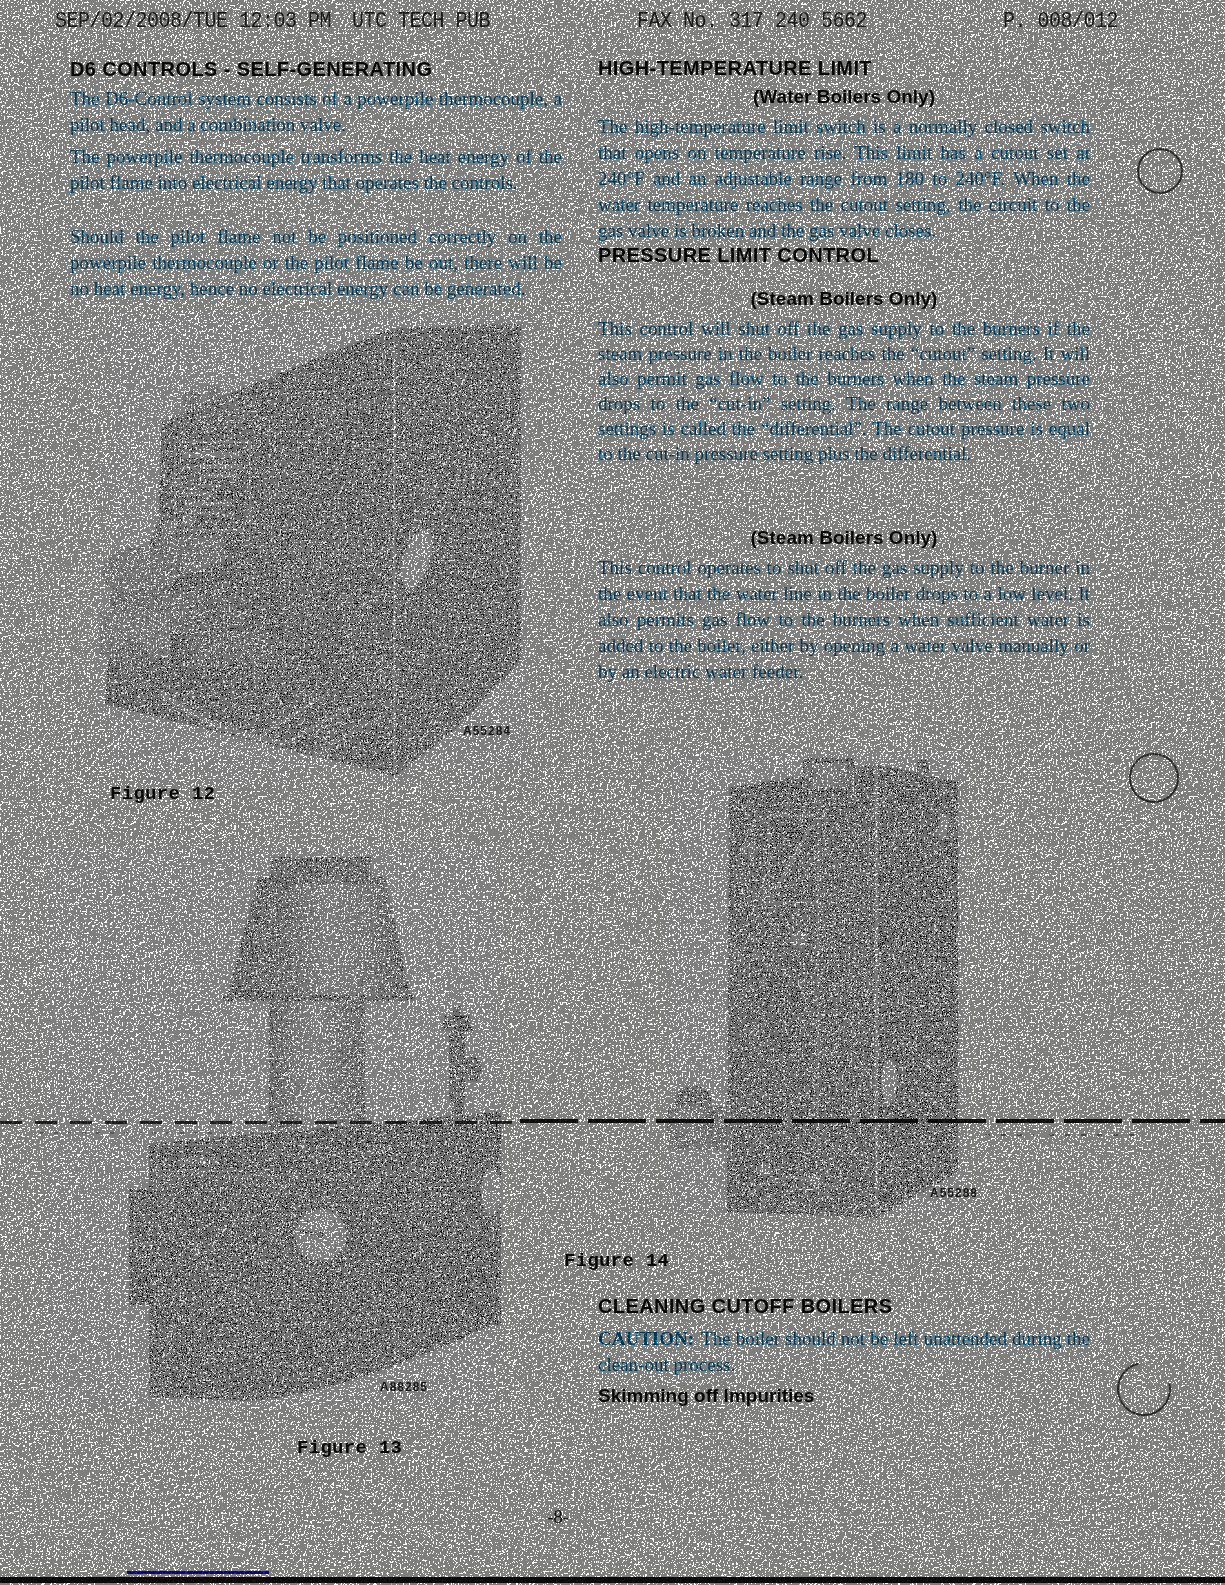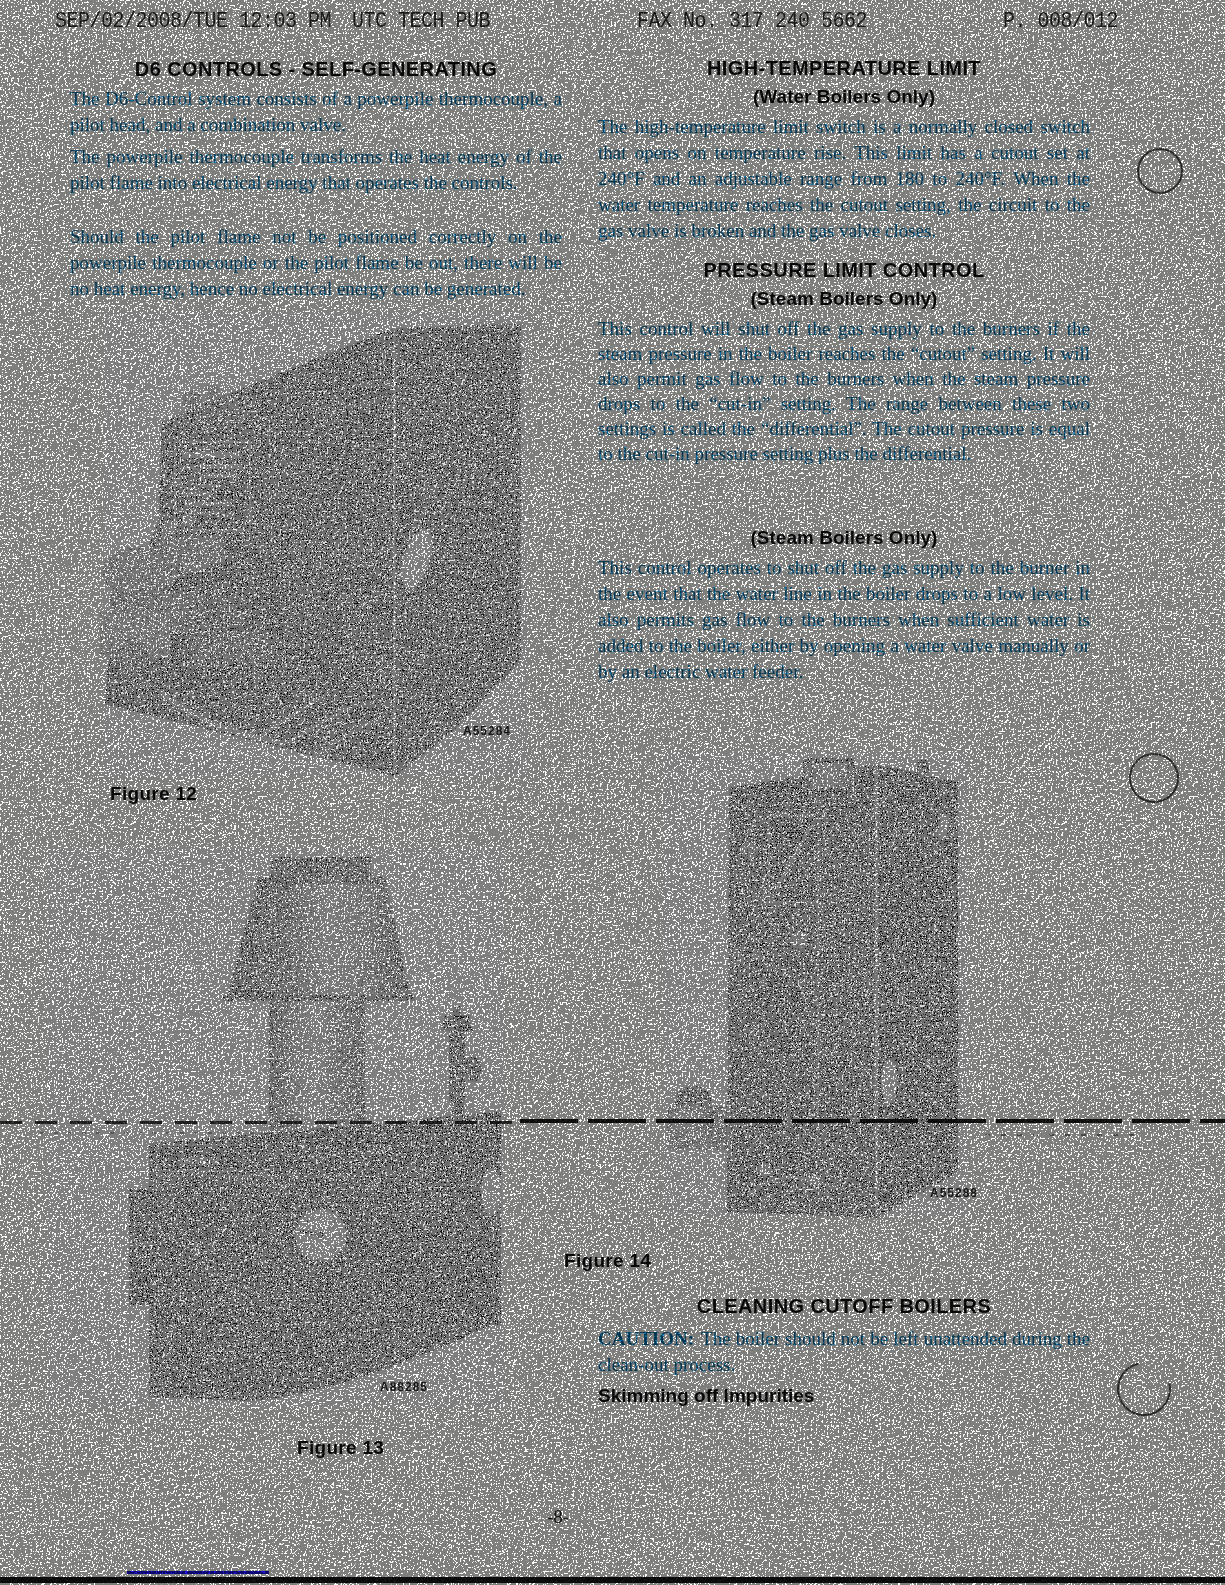--- a/index.html
+++ b/index.html
@@ -2,23 +2,23 @@
 <html><head>
 <meta charset="utf-8">
 <style>
   html,body{margin:0;padding:0;background:#d9d9d9;}
   .page{position:relative;width:1225px;height:1585px;background:#fefefc;overflow:hidden;
         font-family:"Liberation Serif",serif;color:#191919;}
   .hdr{position:absolute;top:8px;font-family:"Liberation Mono",monospace;font-size:20px;
        color:#2e2e2e;transform:scaleY(1.12);transform-origin:top left;letter-spacing:-0.5px;white-space:pre;}
   .sans{font-family:"Liberation Sans",sans-serif;font-weight:bold;color:#101010;}
   .para{position:absolute;font-size:19px;line-height:26px;text-align:justify;width:492px;color:#0369a1;}
-  .sec-head{position:absolute;width:492px;text-align:center;font-size:20px;letter-spacing:.4px;}
+  .sec-head{position:absolute;width:492px;text-align:left;font-size:20px;letter-spacing:.4px;}
   .sec-sub{position:absolute;width:492px;text-align:center;font-size:19px;}
-  .fig-cap{position:absolute;font-size:19px;letter-spacing:.3px;}
+  .fig-cap{position:absolute;font-size:19px;letter-spacing:.3px;font-family:Liberation Mono, monospace;}
   .photo-id{position:absolute;font-family:"Liberation Sans",sans-serif;font-weight:bold;
             font-size:12px;color:#2c2c2c;letter-spacing:1px;}
   .caution-label{font-weight:bold;margin-right:7px;}
   .skim-head{position:absolute;font-size:19px;}
   .footer-num{position:absolute;left:528px;top:1506px;width:60px;text-align:center;font-size:19px;color:#222;}
   .fold{position:absolute;height:3px;}
   .fold-a{left:0;top:1121px;width:520px;
           background:repeating-linear-gradient(90deg,rgba(25,25,25,.85) 0 22px,rgba(0,0,0,0) 22px 35px);}
   .fold-b{left:520px;top:1119px;width:705px;height:4px;
           background:repeating-linear-gradient(90deg,rgba(18,18,18,.95) 0 58px,rgba(0,0,0,0) 58px 68px);}
@@ -170,21 +170,21 @@
     </g>
     <rect x="0" y="0" width="460" height="560" filter="url(#w13)" opacity=".85"></rect>
   </svg>
   <span class="photo-id" style="left:380px;top:1380px">A88285</span>
   <div class="fig-cap sans" style="left:297px;top:1437px">Figure 13</div>
 
   <div class="sec-head sans" style="left:598px;top:57px">HIGH-TEMPERATURE LIMIT</div>
   <div class="sec-sub sans" style="left:598px;top:86px">(Water Boilers Only)</div>
   <div class="para" style="left:598px;top:114px">The high-temperature limit switch is a normally closed switch that opens on temperature rise. This limit has a cutout set at 240°F and an adjustable range from 180 to 240°F. When the water temperature reaches the cutout setting, the circuit to the gas valve is broken and the gas valve closes.</div>
 
-  <div class="sec-head sans" style="left:598px;top:259px">PRESSURE LIMIT CONTROL</div>
+  <div class="sec-head sans" style="left:598px;top:244px">PRESSURE LIMIT CONTROL</div>
   <div class="sec-sub sans" style="left:598px;top:288px">(Steam Boilers Only)</div>
   <div class="para" style="left:598px;top:316px;line-height:25px">This control will shut off the gas supply to the burners if the steam pressure in the boiler reaches the “cutout” setting. It will also permit gas flow to the burners when the steam pressure drops to the “cut-in” setting. The range between these two settings is called the “differential”. The cutout pressure is equal to the cut-in pressure setting plus the differential.</div>
 
   <div class="sec-sub sans" style="left:598px;top:527px">(Steam Boilers Only)</div>
   <div class="para" style="left:598px;top:555px">This control operates to shut off the gas supply to the burner in the event that the water line in the boiler drops to a low level. It also permits gas flow to the burners when sufficient water is added to the boiler, either by opening a water valve manually or by an electric water feeder.</div>
 
   <svg class="fig" style="left:665px;top:750px" width="305" height="470" viewBox="0 0 305 470">
     <defs>
       <linearGradient id="g14st" x1="0" y1="0" x2="1" y2="0">
         <stop offset="0" stop-color="#333"></stop>

